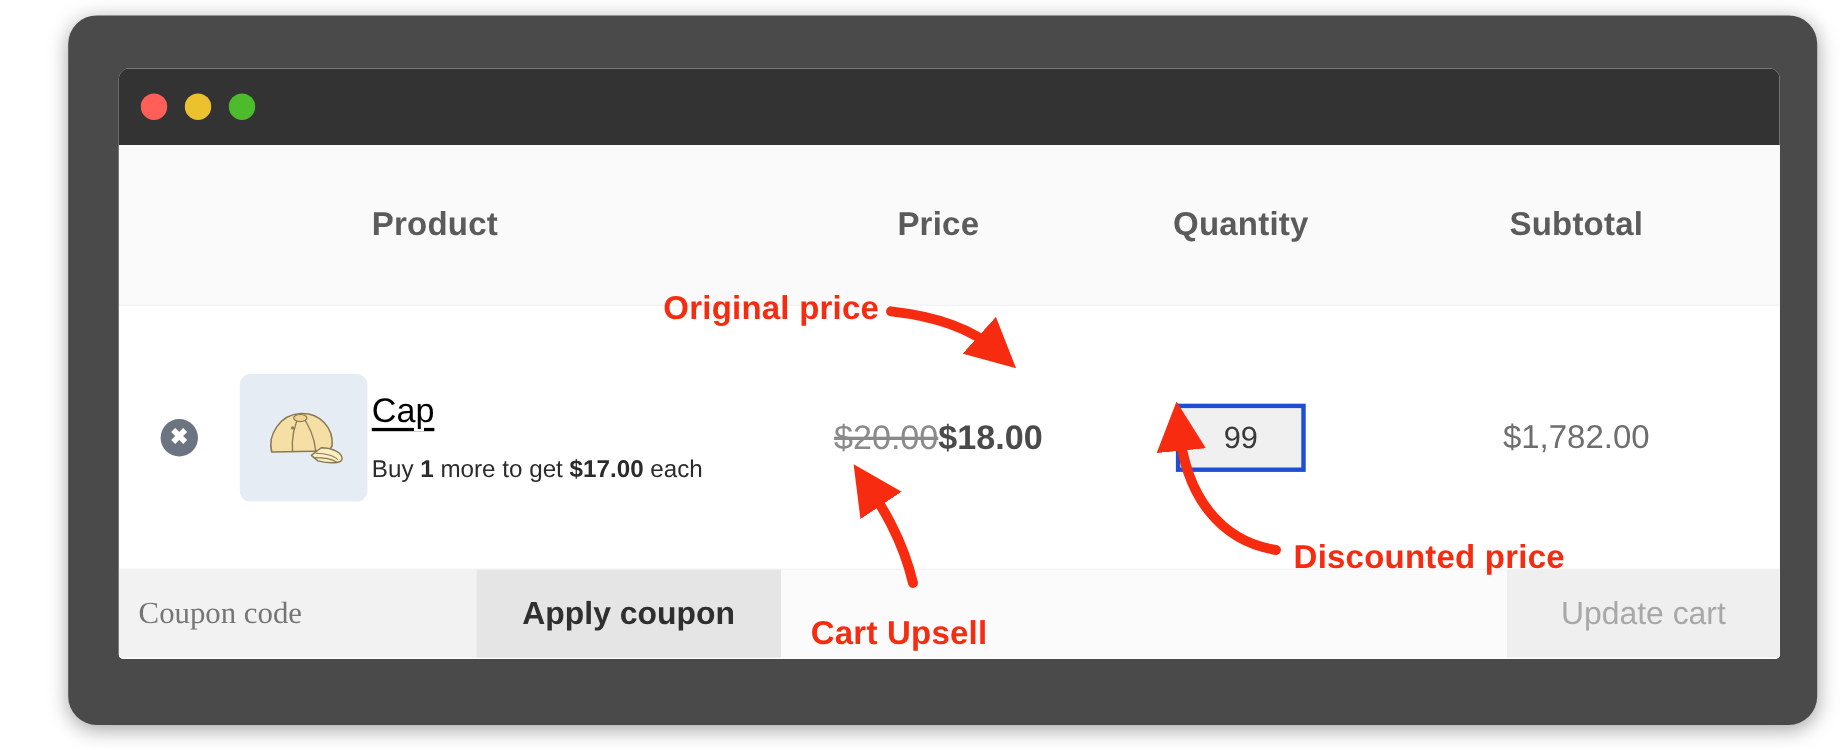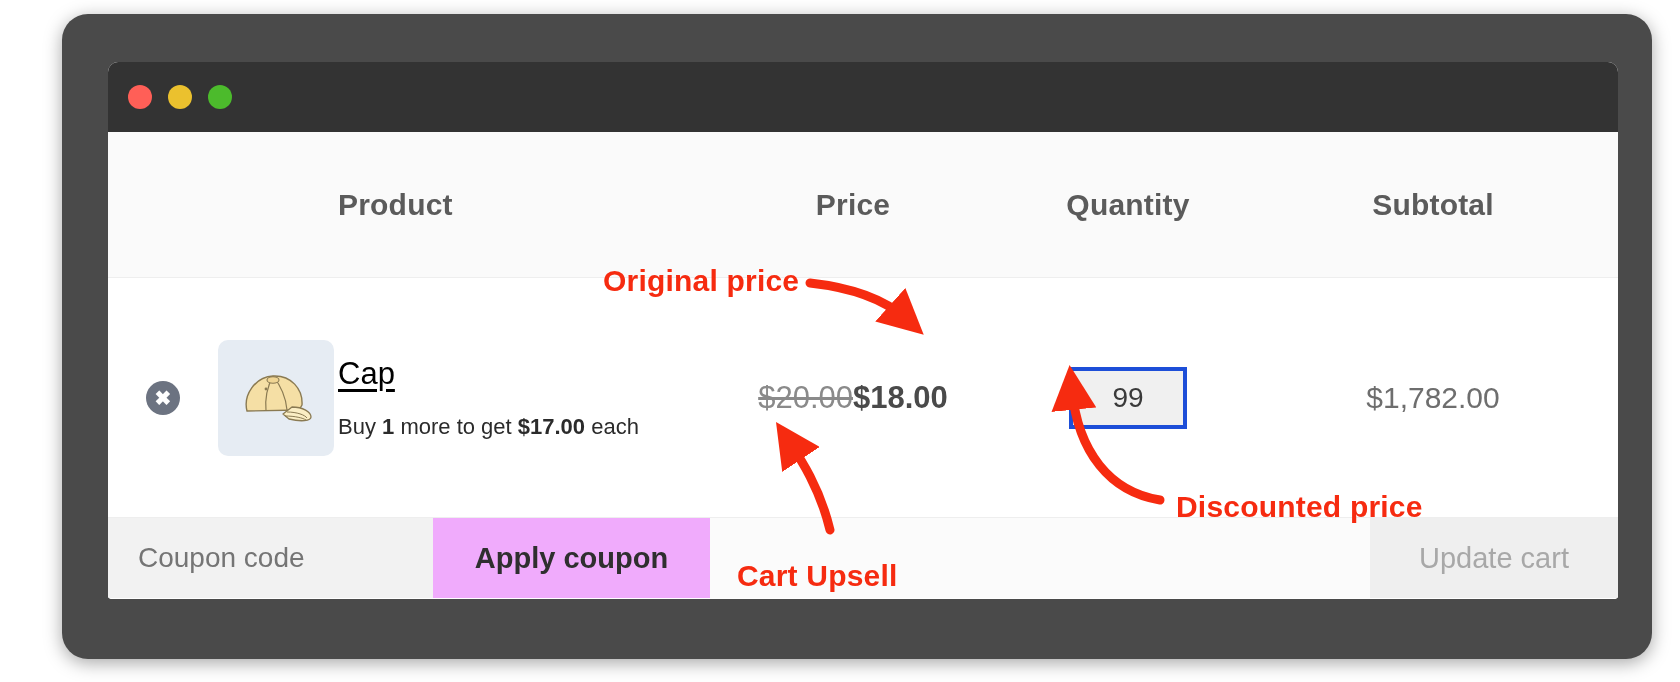--- a/index.html
+++ b/index.html
@@ -177,28 +177,28 @@
     background: #ffffff;
   }
   .coupon-input {
     width: 325px;
     flex: 0 0 325px;
     background: #f2f2f2;
     border: none;
     outline: none;
     font-size: 28px;
     color: #8d8d8d;
-    padding: 0 30px;
+    padding: 0 18px;
     box-sizing: border-box;
-    font-family: Liberation Sans, sans-serif;
+    font-family: Liberation Serif, serif;
   }
   .apply-btn {
     width: 277px;
     flex: 0 0 277px;
-    background: #f0abfc;
+    background: #e5e5e5;
     display: flex;
     align-items: center;
     justify-content: center;
     font-size: 29px;
     font-weight: 700;
     color: #2f2f2f;
     cursor: pointer;
     user-select: none;
   }
   .actions-gap { flex: 1 1 auto; background: #fbfbfb; }

